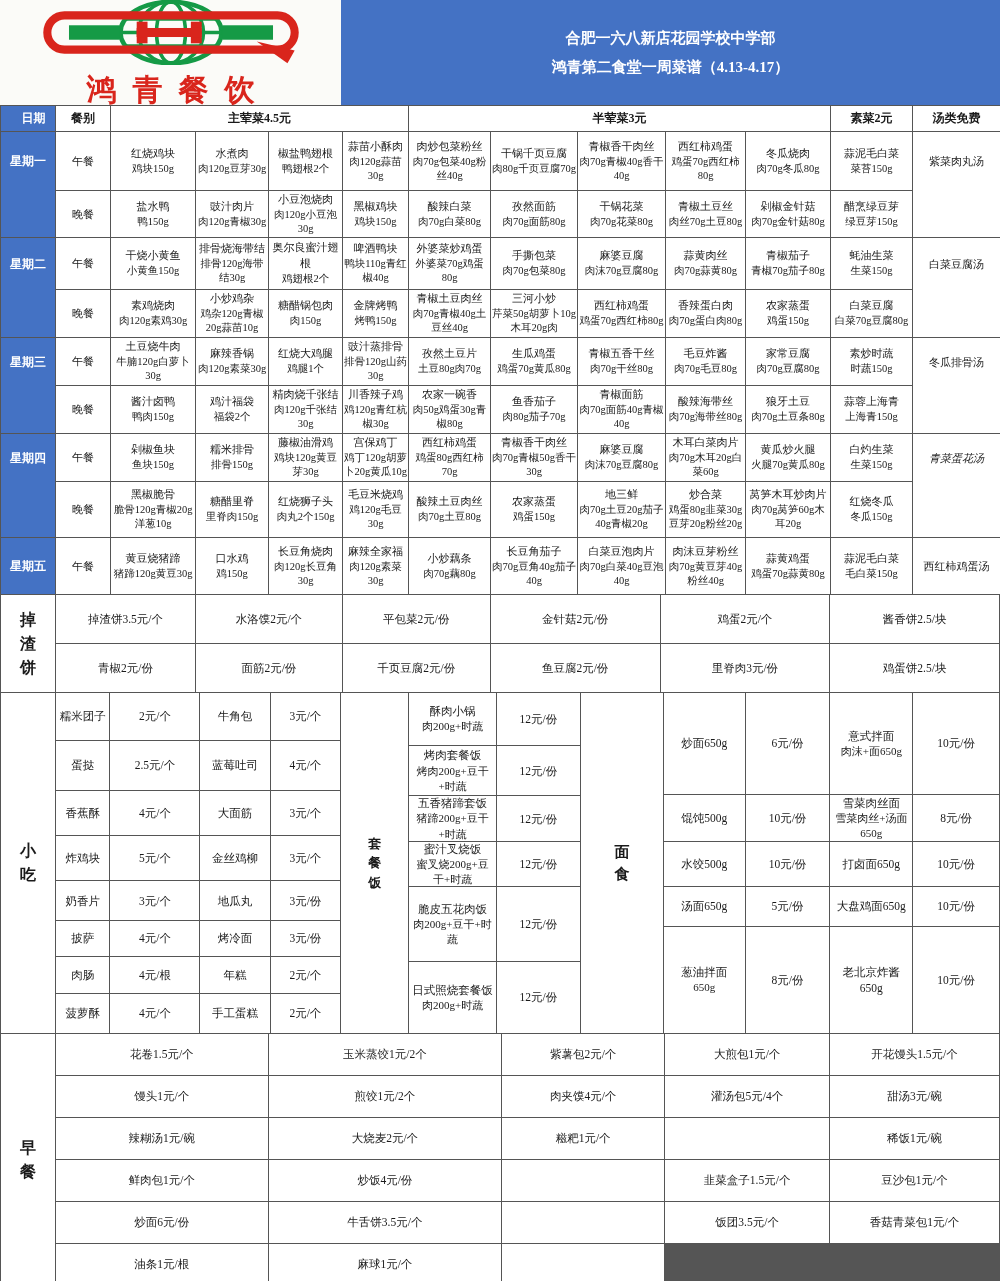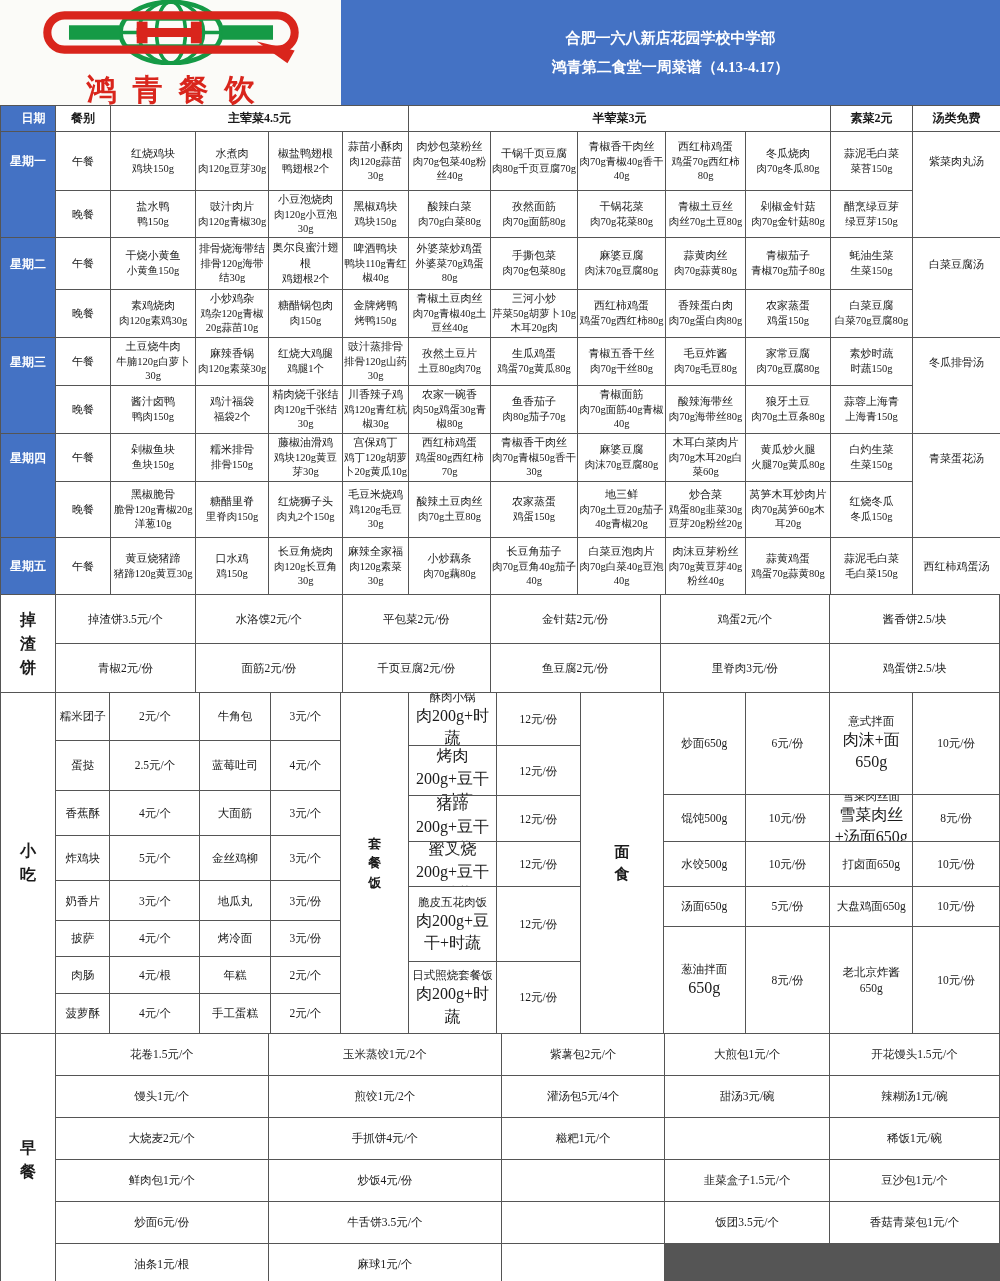--- a/index.html
+++ b/index.html
@@ -18,21 +18,21 @@
   .soup-cell{vertical-align:top;font-size:11px;}
   .vc{display:flex;align-items:center;justify-content:center;}
   .meal-cell{font-size:11px;margin-left:43px;}
   .dish .dname{font-size:11px;line-height:1.45;}
   .dish .dspec{font-size:10.5px;line-height:1.35;}
   
   .sec{display:flex;background:#555;border:1px solid #555;border-top:none;gap:1px;}
   .vlabel{background:#fff;white-space:pre-line;font-weight:bold;font-size:15px;line-height:1.5;display:flex;align-items:center;justify-content:center;text-align:center;}
   .grid{display:grid;gap:1px;background:#555;}
   .cell{background:#fff;display:flex;flex-direction:column;align-items:center;justify-content:center;font-size:11.5px;line-height:1.4;text-align:center;padding:0 2px;overflow:hidden;}
-  .cell .sub{font-size:16px;}
+  .cell .sub{font-size:11px;}
 </style>
 </head>
 <body>
 
 <div class="top">
   <div class="logo">
     <svg width="330" height="70" viewBox="0 0 330 72">
       <ellipse cx="165" cy="36" rx="56" ry="34" fill="none" stroke="#159a46" stroke-width="5"></ellipse>
       <ellipse cx="165" cy="36" rx="36" ry="34" fill="none" stroke="#159a46" stroke-width="4"></ellipse>
       <ellipse cx="165" cy="36" rx="16" ry="34" fill="none" stroke="#159a46" stroke-width="4"></ellipse>
@@ -397,21 +397,21 @@
         </td>
         <td class="dish">
           <div class="dname">黄瓜炒火腿</div>
           <div class="dspec">火腿70g黄瓜80g</div>
         </td>
         <td class="dish">
           <div class="dname">白灼生菜</div>
           <div class="dspec">生菜150g</div>
         </td>
         <td class="soup-cell" rowspan="2">
-          <div class="vc" style="height: 48px;">青菜蛋花汤</div>
+          <div class="vc" style="height: 48px; font-style: italic;">青菜蛋花汤</div>
         </td>
       </tr>
       <tr style="height: 56px;">
         <td class="meal-cell">晚餐</td>
         <td class="dish">
           <div class="dname">黑椒脆骨</div>
           <div class="dspec">脆骨120g青椒20g洋葱10g</div>
         </td>
         <td class="dish">
           <div class="dname">糖醋里脊</div>
@@ -647,25 +647,25 @@
   <div class="vlabel" id="bf-label" style="width:54px;font-size:16px">早
 餐</div>
   <div class="grid" id="bf-grid" style="flex:1;grid-template-columns:213fr 234fr 163fr 165fr 170fr;grid-template-rows:repeat(6,1fr);">
       <div class="cell">花卷1.5元/个</div>
       <div class="cell">玉米蒸饺1元/2个</div>
       <div class="cell">紫薯包2元/个</div>
       <div class="cell">大煎包1元/个</div>
       <div class="cell">开花馒头1.5元/个</div>
       <div class="cell">馒头1元/个</div>
       <div class="cell">煎饺1元/2个</div>
+      <div class="cell">肉夹馍4元/个</div>
       <div class="cell">灌汤包5元/4个</div>
       <div class="cell">甜汤3元/碗</div>
       <div class="cell">辣糊汤1元/碗</div>
       <div class="cell">大烧麦2元/个</div>
-      <div class="cell">手抓饼4元/个</div>
       <div class="cell">糍粑1元/个</div>
       <div class="cell"></div>
       <div class="cell">稀饭1元/碗</div>
       <div class="cell">鲜肉包1元/个</div>
       <div class="cell">炒饭4元/份</div>
       <div class="cell"></div>
       <div class="cell">韭菜盒子1.5元/个</div>
       <div class="cell">豆沙包1元/个</div>
       <div class="cell">炒面6元/份</div>
       <div class="cell">牛舌饼3.5元/个</div>

